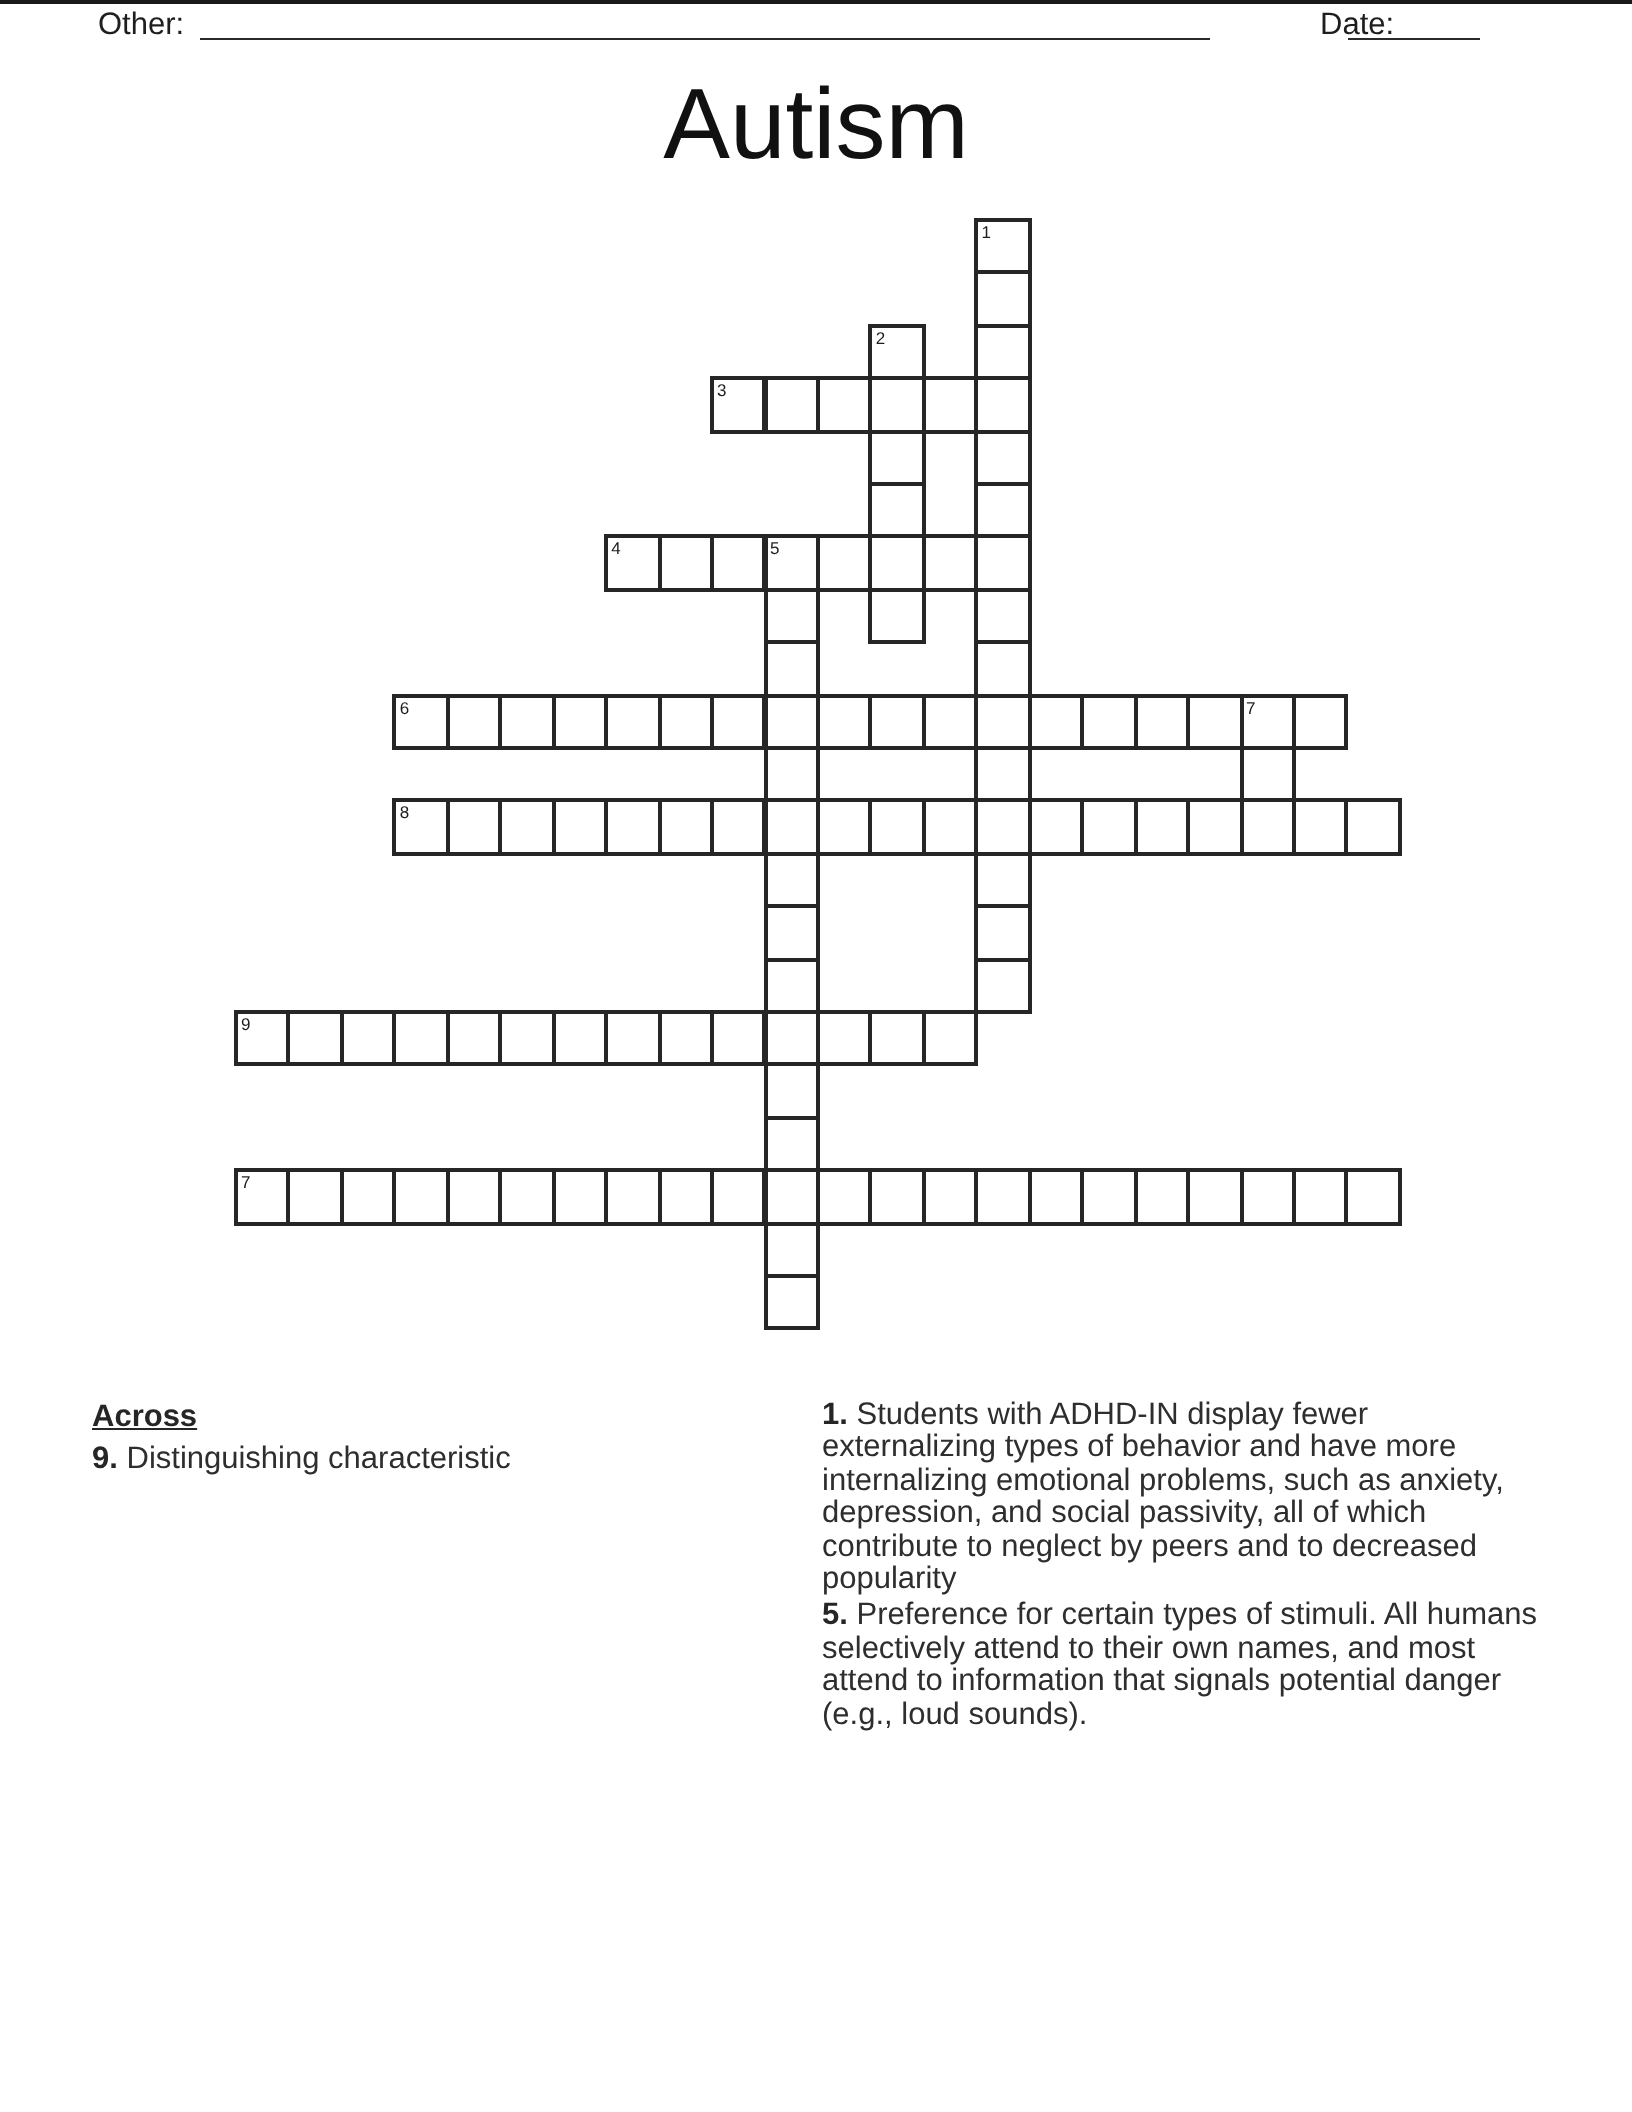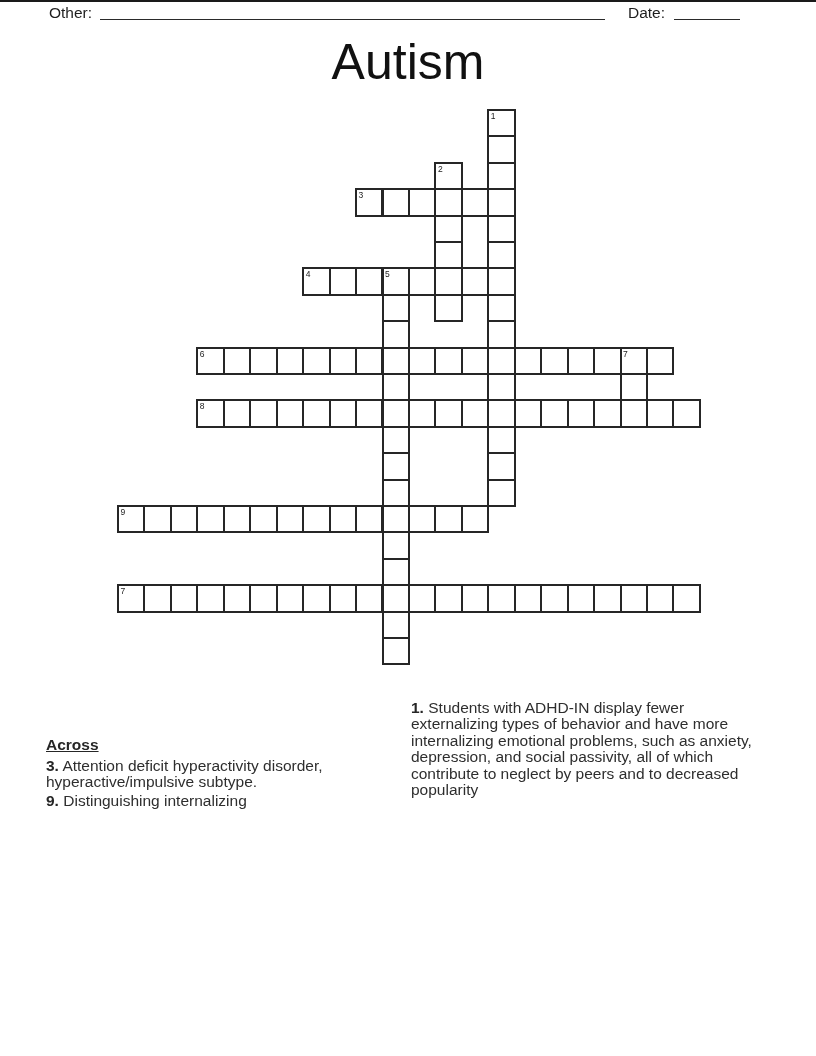--- a/index.html
+++ b/index.html
@@ -4,38 +4,38 @@
 <style>
   html,body{margin:0;padding:0;}
   body{
     width:816px;height:1056px;position:relative;background:#ffffff;
     font-family:"Liberation Sans","DejaVu Sans",sans-serif;color:#2f2f2f;
     overflow:hidden;
   }
   .topline{position:absolute;left:0;top:0;width:816px;height:2px;background:#1a1a1a;}
   .hdr-label{position:absolute;top:4px;font-size:15.5px;color:#1e1e1e;}
   #name-label{left:49px;}
-  #date-label{left:628px;}
+  #date-label{left:660px;}
   .hdr-line{position:absolute;top:19px;height:0;border-bottom:1.6px solid #2a2a2a;}
   #name-line{left:100px;width:505px;}
   #date-line{left:674px;width:66px;}
   #page-title{
     position:absolute;left:0;top:32px;width:816px;margin:0;
     text-align:center;font-size:50px;line-height:60px;font-weight:400;color:#111;
     letter-spacing:0px;
   }
   #grid{position:absolute;left:0;top:0;width:816px;height:700px;}
   .cell{
     position:absolute;box-sizing:border-box;border:2px solid #262626;background:#fff;
   }
   .cellnum{
     position:absolute;top:0px;left:1.5px;font-size:8.5px;line-height:10px;color:#1c1c1c;
   }
   .clue-col{position:absolute;top:700px;}
-  #across-col{left:46px;width:352px;margin-top:36px;}
+  #across-col{left:46px;width:352px;}
   #down-col{left:411px;width:360px;}
   .clue-head{
     font-size:15.5px;font-weight:bold;text-decoration:underline;color:#262626;
     margin:0 0 5px 0;line-height:17px;
   }
   .clue{font-size:15.5px;line-height:16.4px;margin:0 0 2px 0;color:#2e2e2e;}
   .cnum{font-weight:bold;color:#262626;}
 </style>
 </head>
 <body>
@@ -181,22 +181,22 @@
     <div class="cell" style="left: 619.55px; top: 584.2px; width: 28.45px; height: 28.4px; border-color: rgb(38, 38, 38);"></div>
     <div class="cell" style="left: 646px; top: 584.2px; width: 28.45px; height: 28.4px; border-color: rgb(38, 38, 38);"></div>
     <div class="cell" style="left: 672.45px; top: 584.2px; width: 28.45px; height: 28.4px; border-color: rgb(38, 38, 38);"></div>
     <div class="cell" style="left: 381.5px; top: 610.6px; width: 28.45px; height: 28.4px; border-color: rgb(38, 38, 38);"></div>
     <div class="cell" style="left: 381.5px; top: 637px; width: 28.45px; height: 28.4px; border-color: rgb(38, 38, 38);"></div>
   </div>
 
 <div id="across-col" class="clue-col">
   <div class="clue-head">Across</div>
   <div id="across-list">
-      <p class="clue"><span class="cnum">3.</span><span> Attention deficit hyperactivity disorder, hyperactive/impulsive subtype.</span></p>
-      <p class="clue"><span class="cnum">9.</span><span> Distinguishing internalizing</span></p>
+      <p class="clue"><span class="cnum">9.</span><span> Distinguishing characteristic</span></p>
     </div>
 </div>
 
 <div id="down-col" class="clue-col">
   <div id="down-list">
       <p class="clue"><span class="cnum">1.</span><span> Students with ADHD-IN display fewer externalizing types of behavior and have more internalizing emotional problems, such as anxiety, depression, and social passivity, all of which contribute to neglect by peers and to decreased popularity</span></p>
+      <p class="clue"><span class="cnum">5.</span><span> Preference for certain types of stimuli. All humans selectively attend to their own names, and most attend to information that signals potential danger (e.g., loud sounds).</span></p>
     </div>
 </div>
 
 </body></html>

